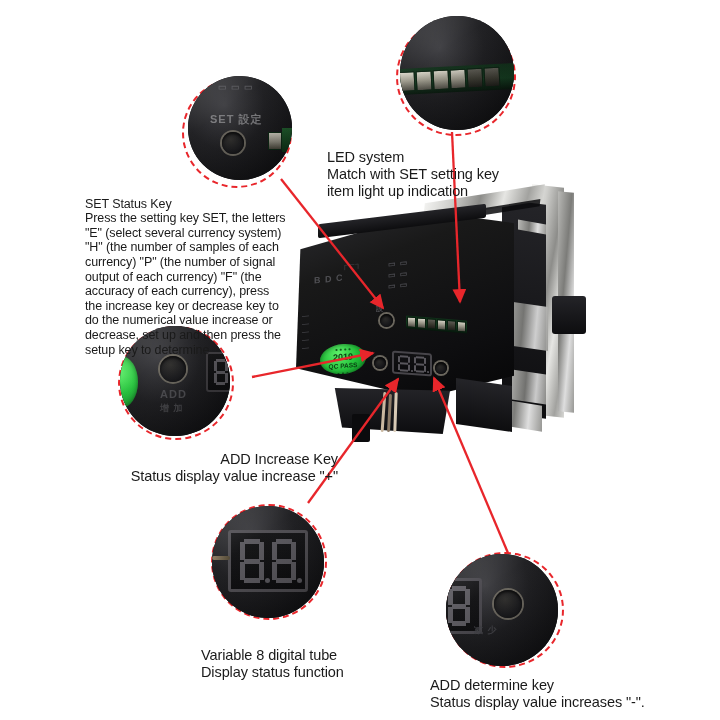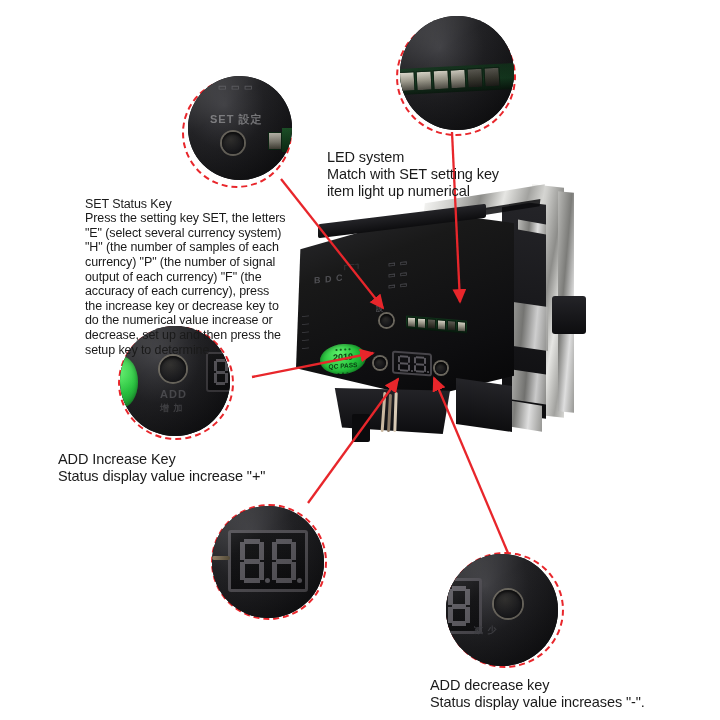--- a/index.html
+++ b/index.html
@@ -285,25 +285,28 @@
 output of each currency) "F" (the
 accuracy of each currency), press
  the increase key or decrease key to
 do the numerical value increase or
 decrease, set up and then press the
 setup key to determine</span>
   </div>
 
   <div class="note big" style="left:327px; top:132px; width:220px;">
     <span class="hd">LED system</span><span>Match with SET setting key
-item light up numerical</span>
-  </div>
-
-  <div class="note big" style="left:58px; top:434px; width:280px;">
+item light up indication</span>
+  </div>
+
+  <div class="note big" style="left:58px; top:434px; width:280px;text-align:right;">
     <span class="hd">ADD Increase Key</span><span>Status display value increase "+"</span>
   </div>
 
+  <div class="note big" style="left:201px; top:630px; width:250px;">
+    <span class="hd">Variable 8 digital tube</span><span>Display status function</span>
+  </div>
 
   <div class="note big" style="left:430px; top:660px; width:280px;">
-    <span class="hd">ADD decrease key</span><span>Status display value increases "-".</span>
+    <span class="hd">ADD determine key</span><span>Status display value increases "-".</span>
   </div>
 
 </div>
 
 </body></html>

